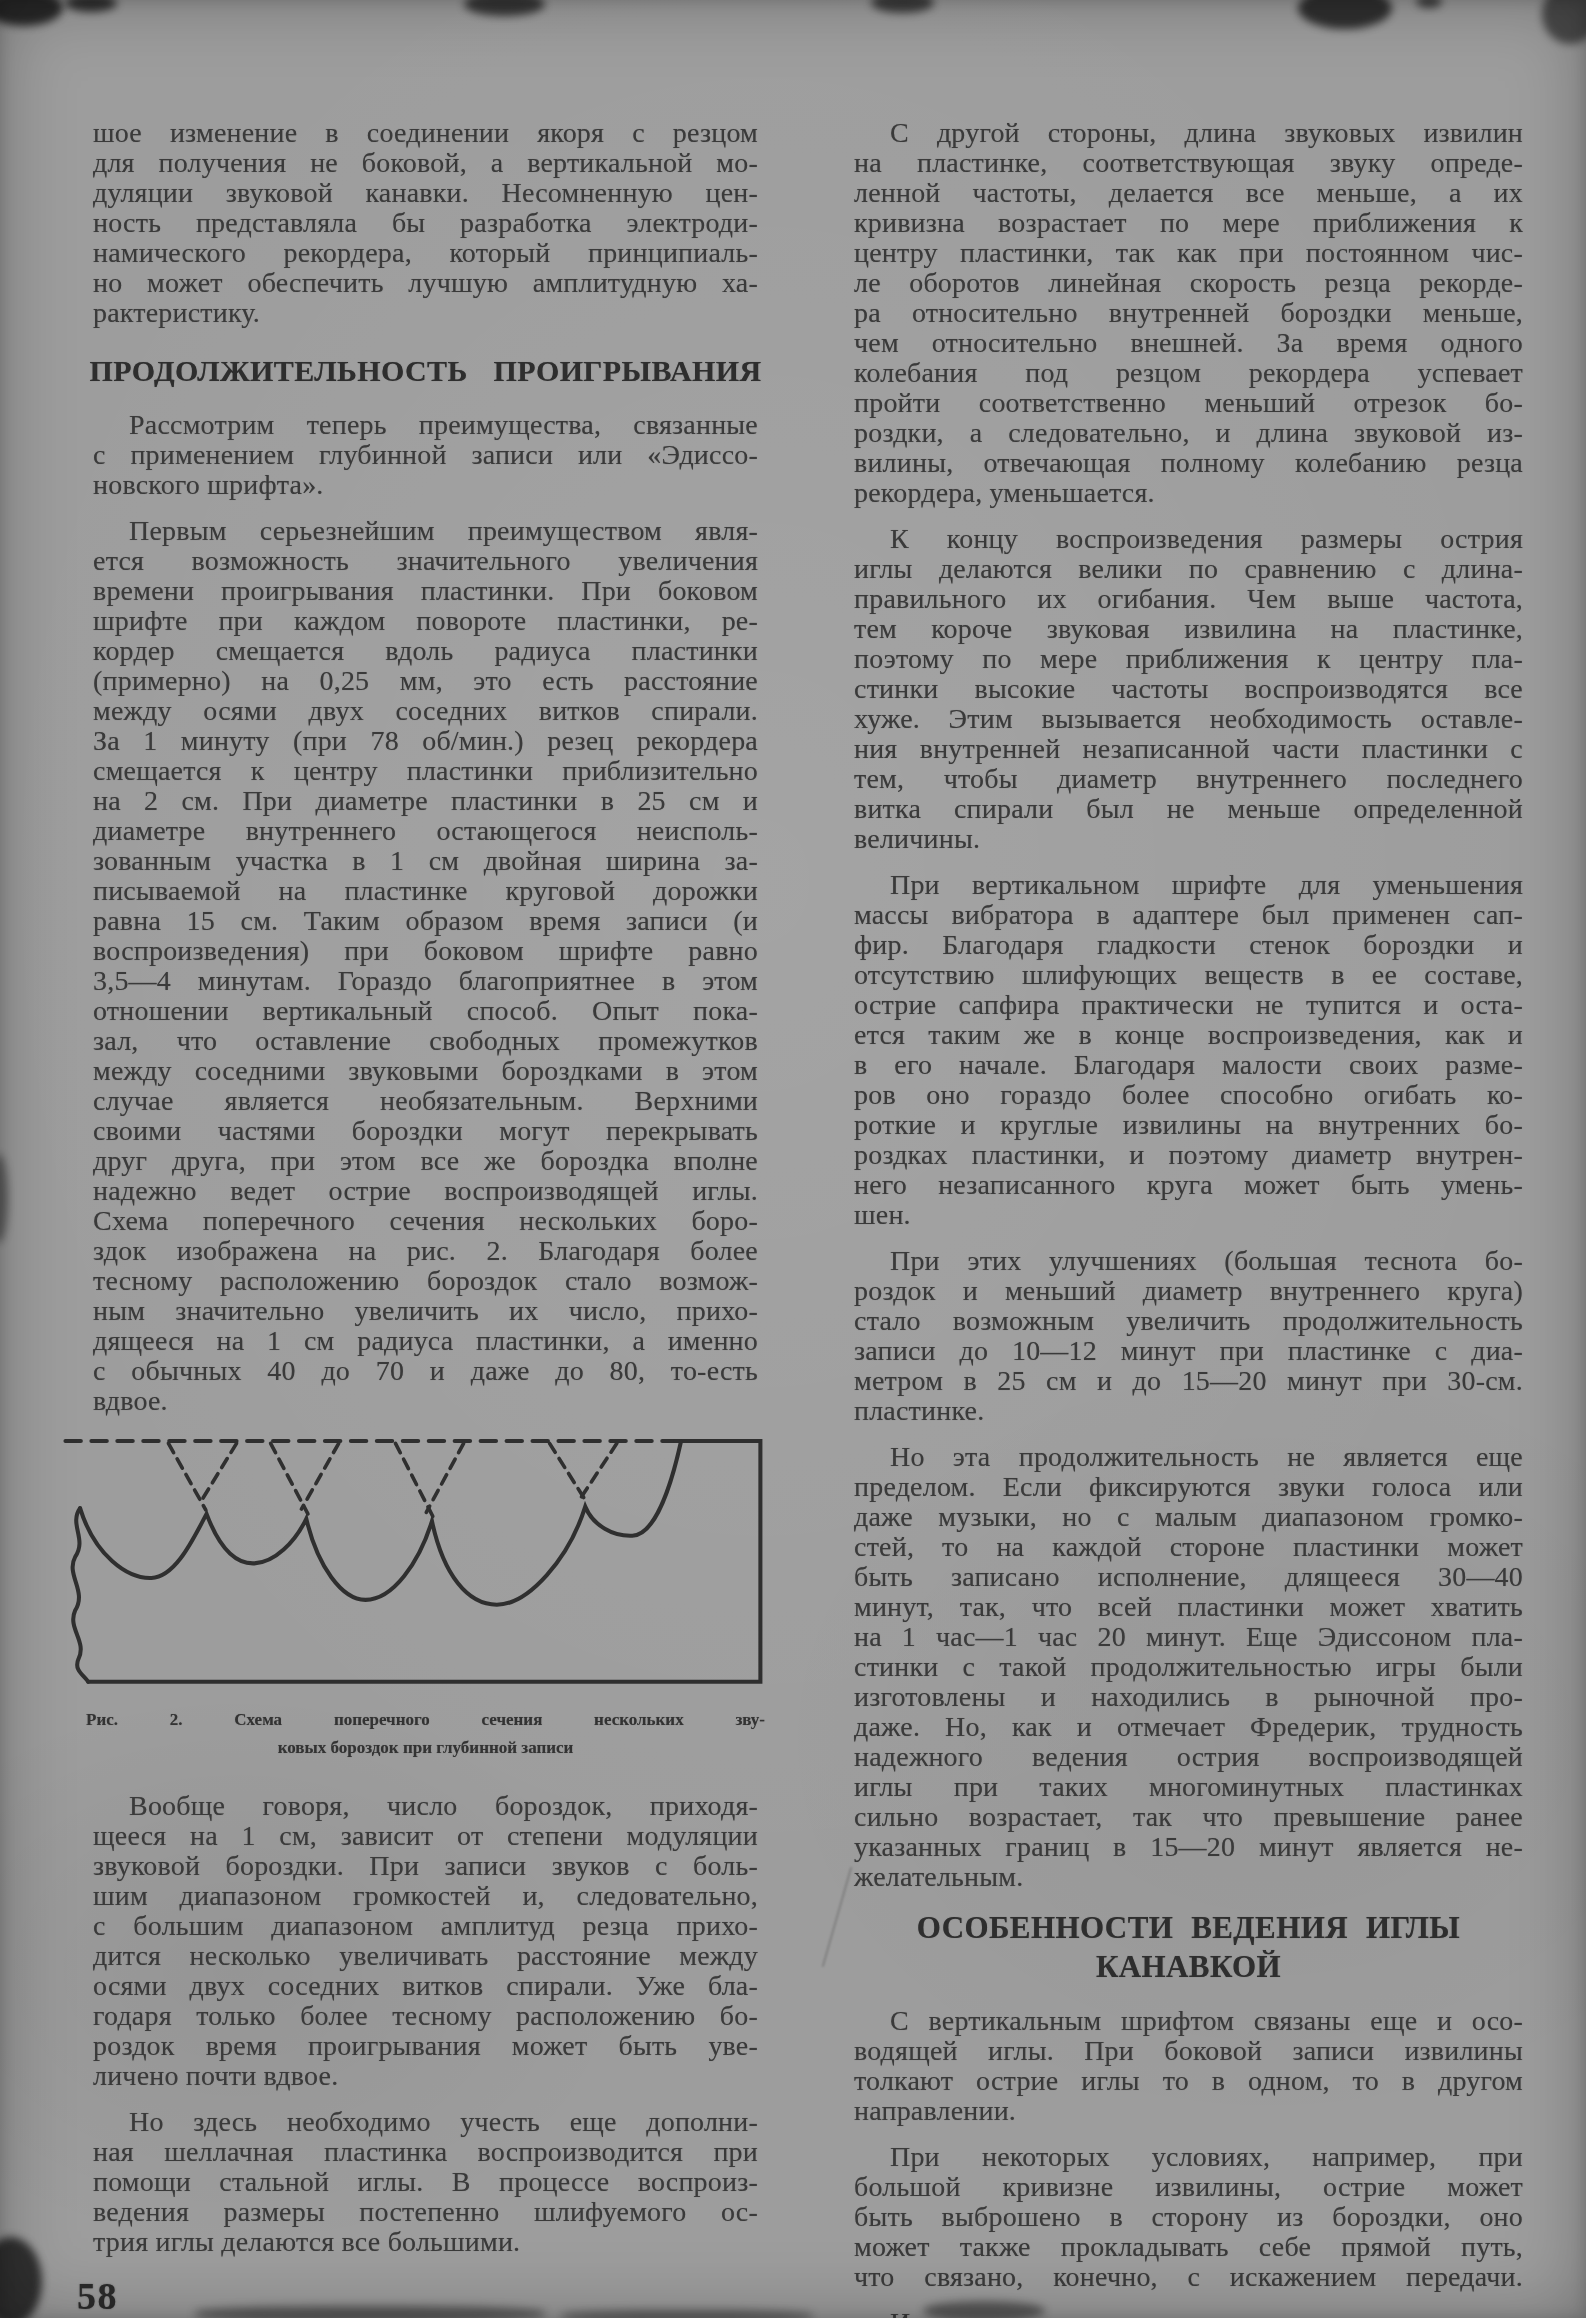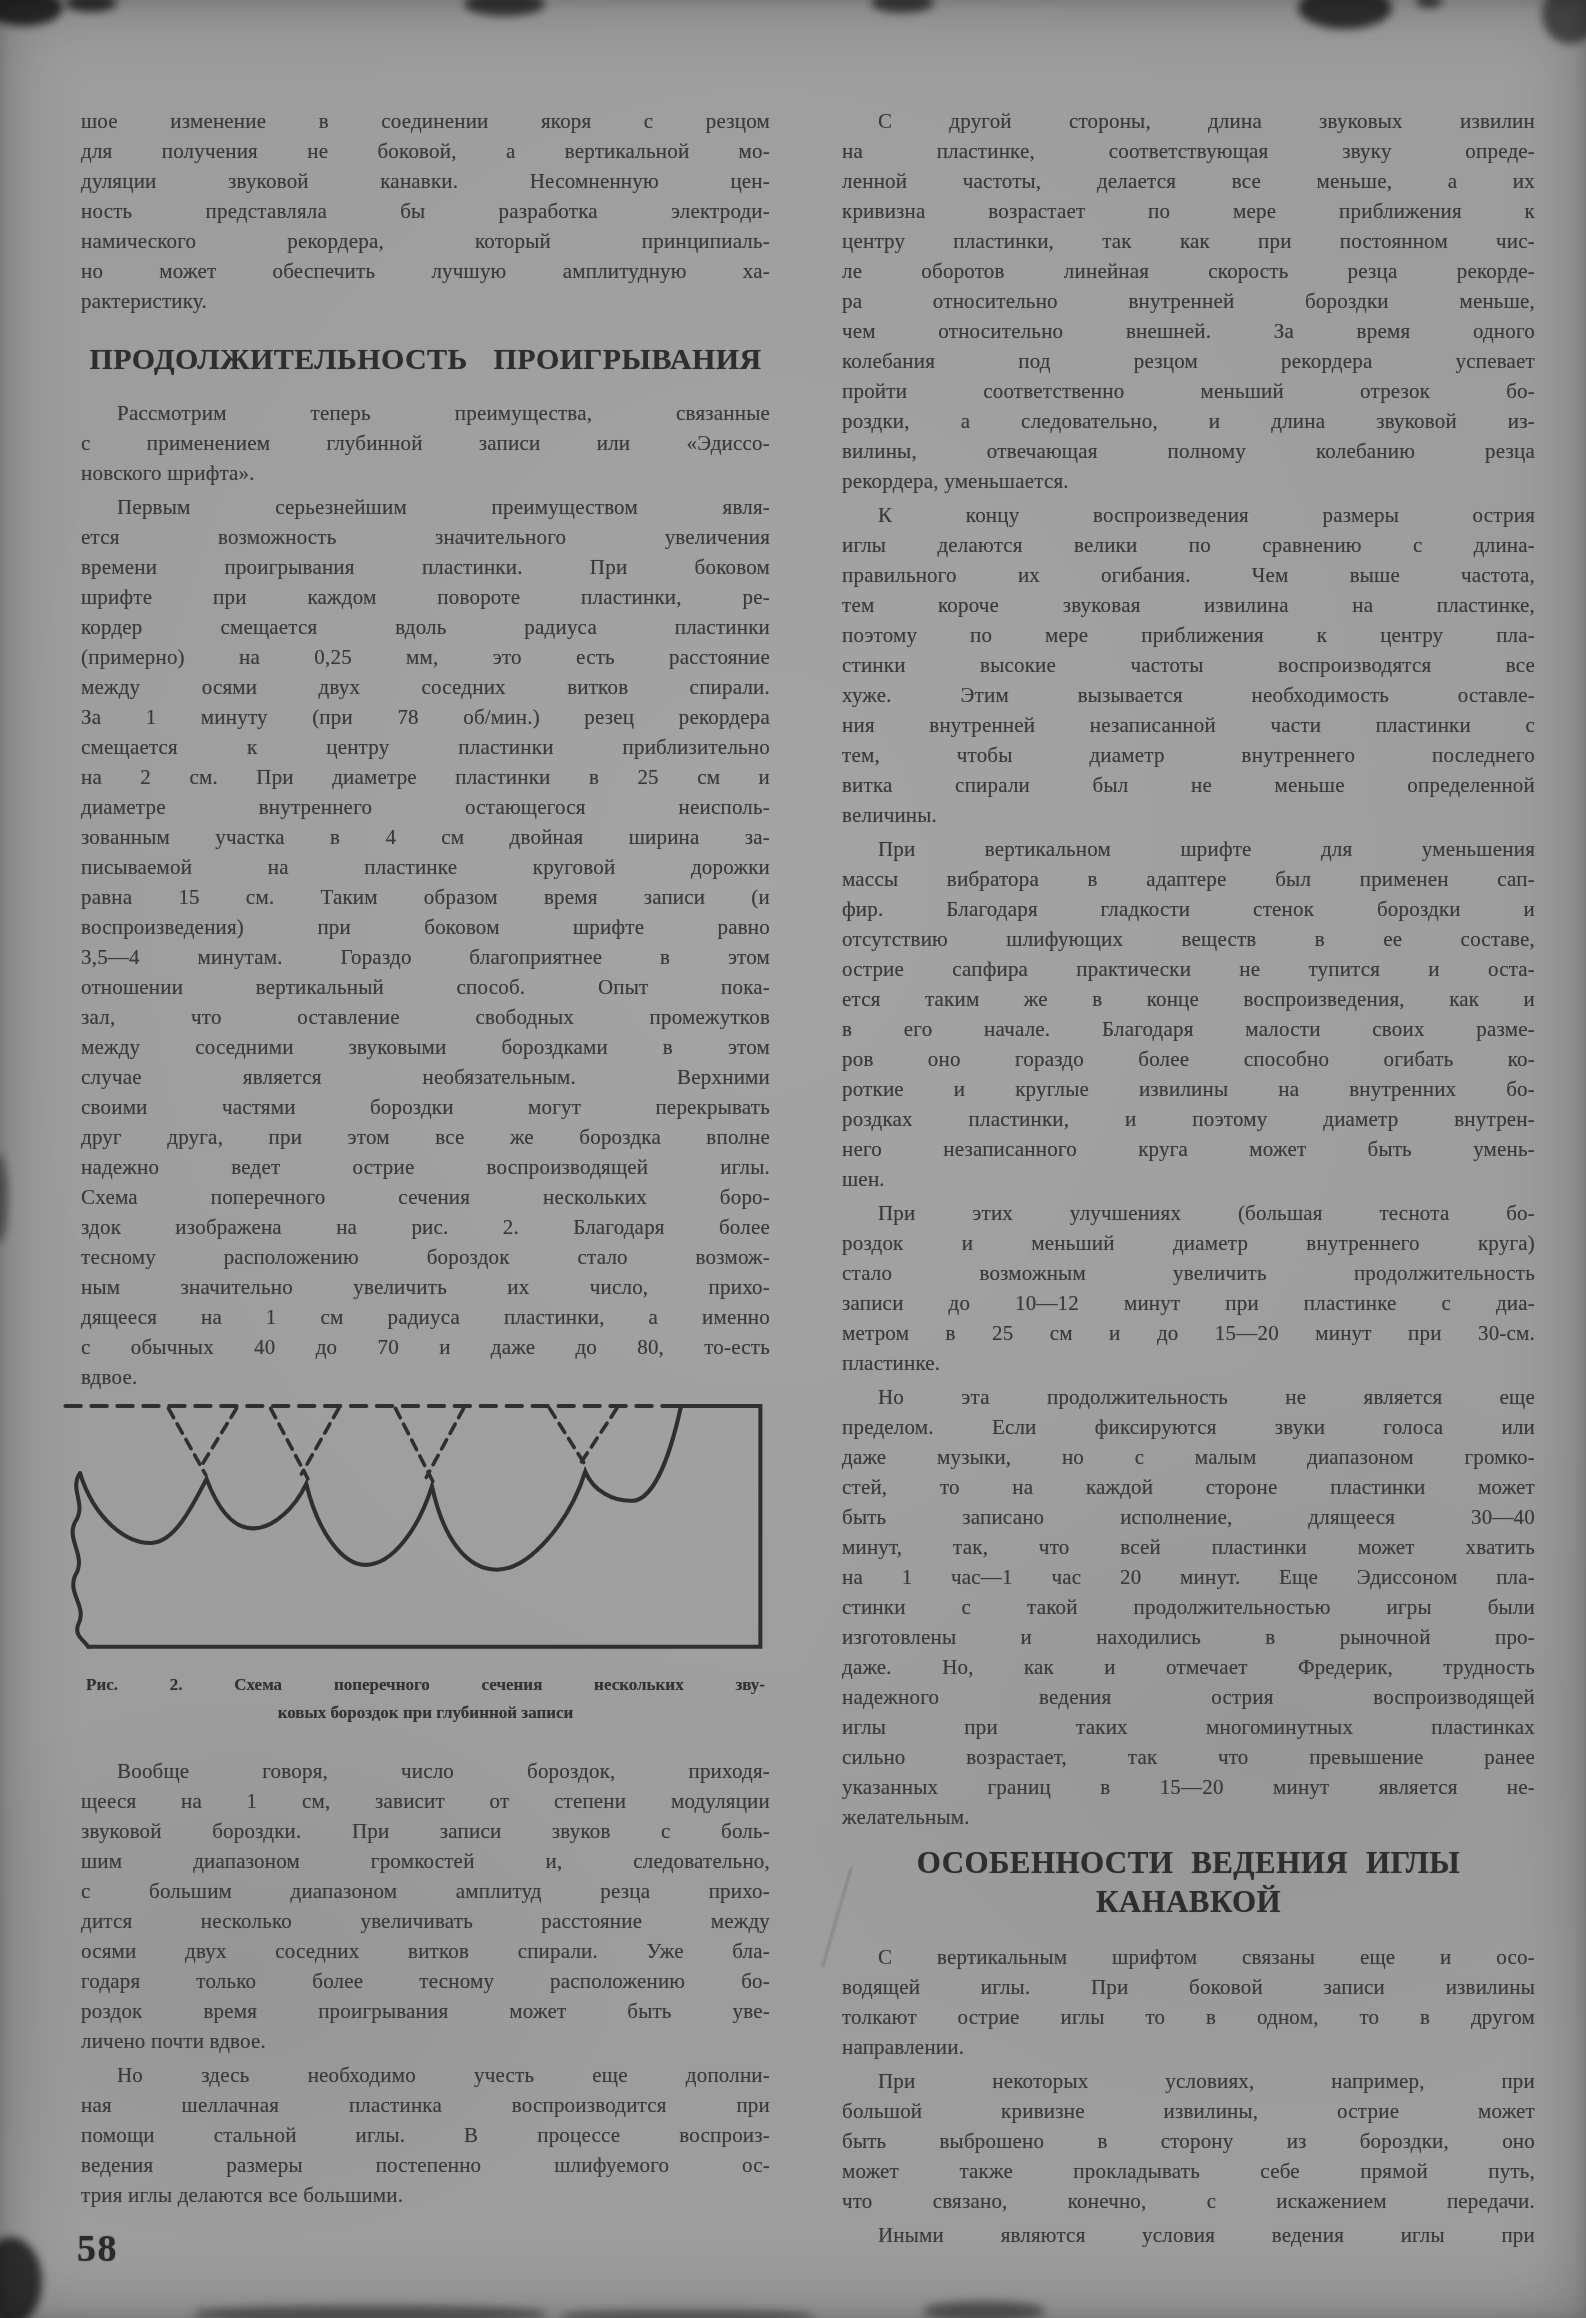--- a/index.html
+++ b/index.html
@@ -19,21 +19,21 @@
     overflow:hidden;
   }
   .page::after{
     content:"";position:absolute;inset:0;pointer-events:none;
     box-shadow:inset 0 0 73px rgba(0,0,0,0.28), inset 0 0 14.6px rgba(0,0,0,0.18);
   }
   .column{position:absolute;top:0;padding-top:102px;color:#3a3a3a;}
   .col-left{left:77px;width:697px;}
   .col-right{left:838px;width:701px;}
 
-  .para{margin:4px;font-size:21px;line-height:30px;
+  .para{margin:16px;font-size:28px;line-height:30px;
         text-shadow:0 0 0.8px rgba(52,52,52,0.45);letter-spacing:0.2px;}
   .line{text-align:justify;text-align-last:justify;white-space:normal;}
   .line.last{text-align-last:left;}
   .para.indent .line:first-child{text-indent:36px;}
 
   .heading{
     font-weight:bold;font-size:30px;line-height:39px;margin:23px 0 20.3px;
     text-align:center;letter-spacing:0.4px;word-spacing:18px;color:#2e2e2e;
     text-shadow:0 0 0.8px rgba(40,40,40,0.5);
   }
@@ -94,21 +94,21 @@
           <div class="line">ется возможность значительного увеличения</div>
           <div class="line">времени проигрывания пластинки. При боковом</div>
           <div class="line">шрифте при каждом повороте пластинки, ре-</div>
           <div class="line">кордер смещается вдоль радиуса пластинки</div>
           <div class="line">(примерно) на 0,25 мм, это есть расстояние</div>
           <div class="line">между осями двух соседних витков спирали.</div>
           <div class="line">За 1 минуту (при 78 об/мин.) резец рекордера</div>
           <div class="line">смещается к центру пластинки приблизительно</div>
           <div class="line">на 2 см. При диаметре пластинки в 25 см и</div>
           <div class="line">диаметре внутреннего остающегося неисполь-</div>
-          <div class="line">зованным участка в 4 см двойная ширина за-</div>
+          <div class="line">зованным участка в 1 см двойная ширина за-</div>
           <div class="line">писываемой на пластинке круговой дорожки</div>
           <div class="line">равна 15 см. Таким образом время записи (и</div>
           <div class="line">воспроизведения) при боковом шрифте равно</div>
           <div class="line">3,5—4 минутам. Гораздо благоприятнее в этом</div>
           <div class="line">отношении вертикальный способ. Опыт пока-</div>
           <div class="line">зал, что оставление свободных промежутков</div>
           <div class="line">между соседними звуковыми бороздками в этом</div>
           <div class="line">случае является необязательным. Верхними</div>
           <div class="line">своими частями бороздки могут перекрывать</div>
           <div class="line">друг друга, при этом все же бороздка вполне</div>

